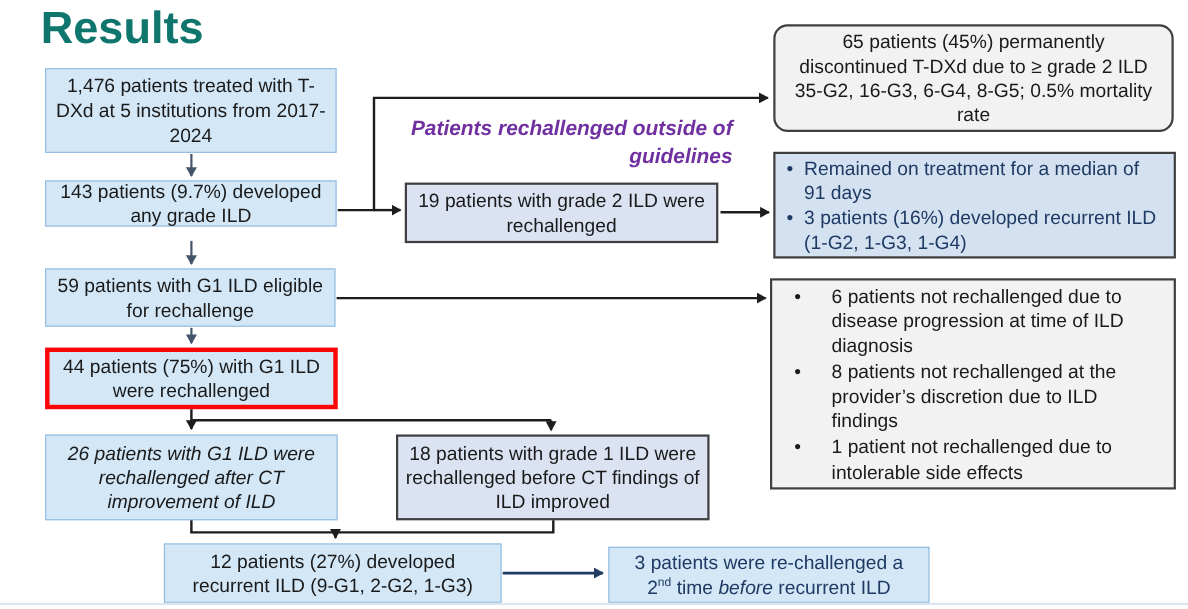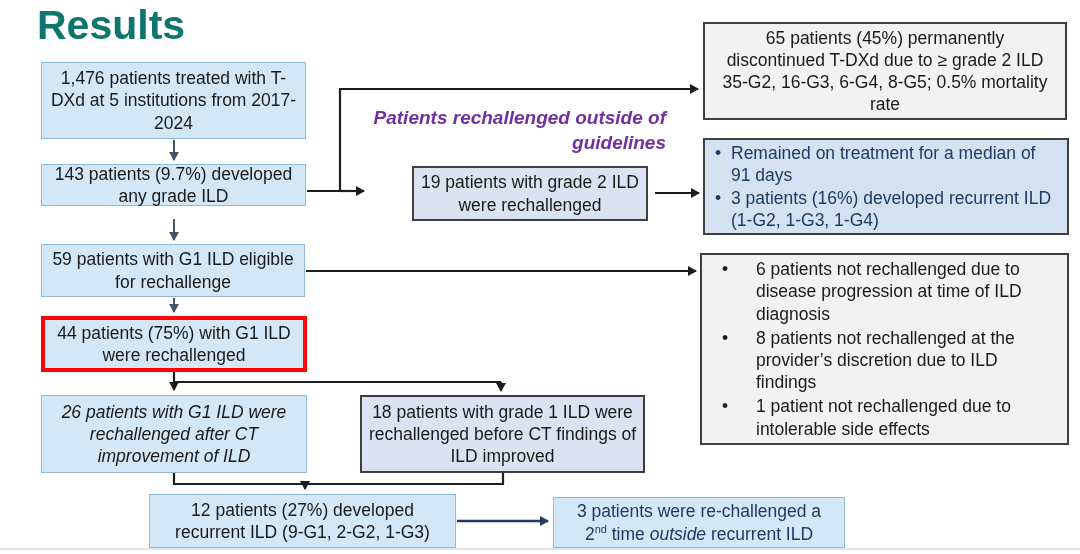--- a/index.html
+++ b/index.html
@@ -71,38 +71,38 @@
   <div class="box redb" style="left:41px;top:316px;width:266px;height:56px;">
     <span>44 patients (75%) with G1 ILD were rechallenged</span>
   </div>
 
   <div class="box blue" style="left:41px;top:395px;width:266px;height:78px;font-style:italic;">
     <span>26 patients with G1 ILD were rechallenged after CT improvement of ILD</span>
   </div>
 
   <div class="purple-label">Patients rechallenged outside of guidelines</div>
 
-  <div class="box lav" style="left:368px;top:166px;width:236px;height:55px;margin-left:44px;">
+  <div class="box lav" style="left:368px;top:166px;width:285px;height:55px;">
     <span>19 patients with grade 2 ILD were rechallenged</span>
   </div>
 
   <div class="box lav" style="left:360px;top:395px;width:285px;height:78px;text-align:center;">
     <span>18 patients with grade 1 ILD were rechallenged before CT findings of ILD improved</span>
   </div>
 
   <div class="box blue" style="left:149px;top:494px;width:307px;height:54px;align-items:flex-end;">
     <span>12 patients (27%) developed recurrent ILD (9-G1, 2-G2, 1-G3)</span>
   </div>
 
   <div class="box blue navy-text" style="left:553px;top:497px;width:292px;height:51px;">
     <span>3 patients were re-challenged a</span>
-    <span><span>2</span><sup>nd</sup><span> time </span><em>outside</em><span> recurrent ILD</span></span>
+    <span><span>2</span><sup>nd</sup><span> time </span><em>before</em><span> recurrent ILD</span></span>
   </div>
 
-  <div class="box grayb" style="left:703px;top:22px;width:364px;height:98px;padding:2px 10px;">
+  <div class="box grayb" style="left:703px;top:22px;width:364px;height:98px;padding:2px 10px;border-radius:13px;">
     <span>65 patients (45%) permanently discontinued T-DXd due to ≥ grade 2 ILD 35-G2, 16-G3, 6-G4, 8-G5; 0.5% mortality rate</span>
   </div>
 
   <div class="box kbox bullets navy-text" style="left:703px;top:138px;width:366px;height:97px;padding:4px 8px;">
     <div class="bullet-row k-row">
       <span class="bm">•</span>
       <span>Remained on treatment for a median of 91 days</span>
     </div>
     <div class="bullet-row k-row">
       <span class="bm">•</span>

